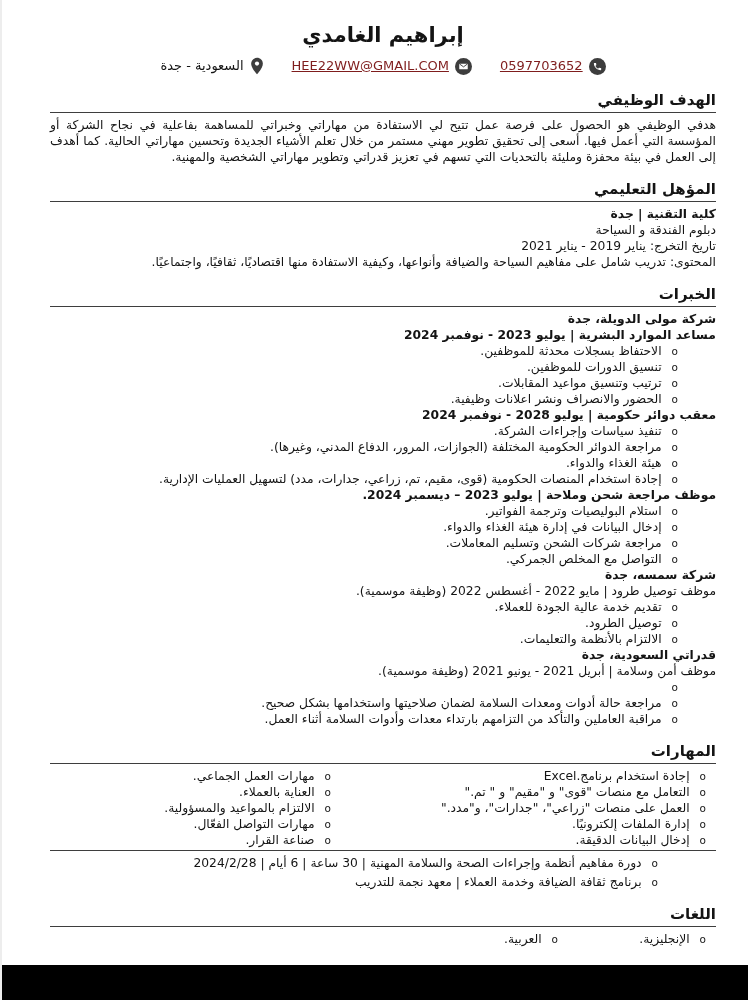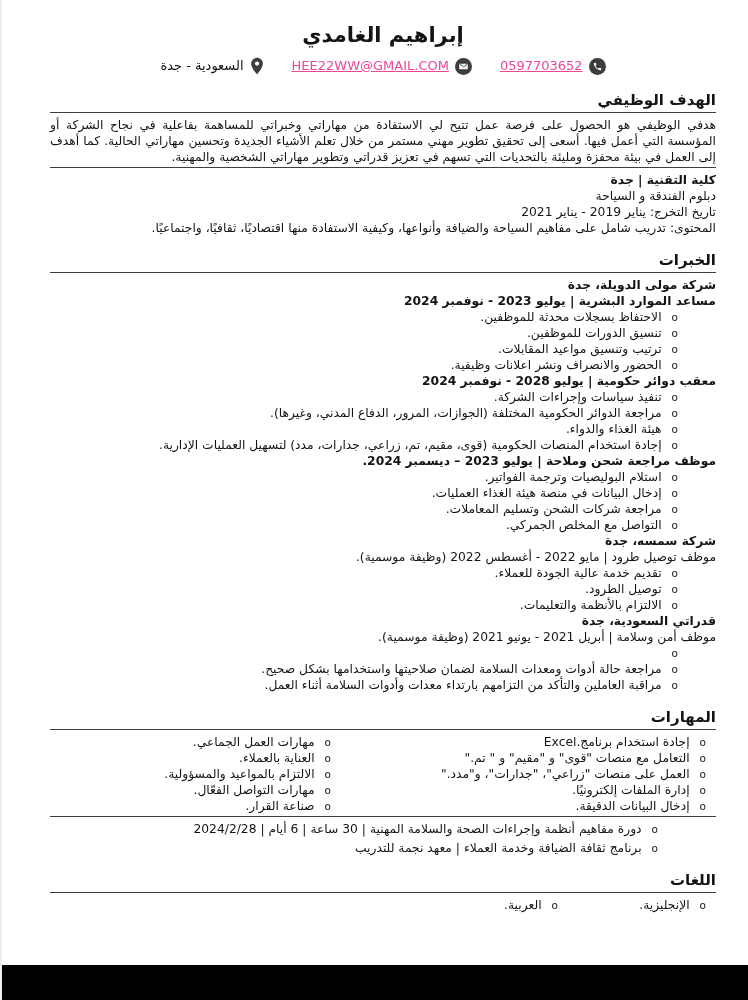--- a/index.html
+++ b/index.html
@@ -22,21 +22,21 @@
   }
   .name{
     text-align:center;font-size:21px;line-height:26px;font-weight:bold;
   }
   .contact-row{
     display:flex;justify-content:center;align-items:center;gap:28px;
     margin-top:8px;font-size:13px;height:20px;
   }
   .contact-item{display:flex;align-items:center;gap:6px;}
   .contact-item svg{display:block;}
-  a.clink{color:#ec4899;text-decoration:underline;cursor:pointer;}
+  a.clink{color:#7f1d1d;text-decoration:underline;cursor:pointer;}
   .sec-title{
     font-size:15px;line-height:19px;font-weight:bold;margin-top:15px;
   }
   .sec-rule{border-top:1.7px solid #3e3e3e;margin:2px 0 4px 0;height:0;}
   .objective-text{text-align:justify;}
   .b{font-weight:bold;}
   ul.bullets{list-style:none;margin:0;padding:0 38px 0 0;}
   ul.bullets li{display:flex;gap:10px;align-items:baseline;}
   ul.bullets .mk{font-size:10.5px;flex:none;}
   .twocol{display:flex;}
@@ -91,20 +91,21 @@
             </svg>
         </span>
         <span>السعودية - جدة</span>
       </span>
     </div>
 
     <div class="sec-title">الهدف الوظيفي</div>
     <div class="sec-rule"></div>
     <div class="objective-text">هدفي الوظيفي هو الحصول على فرصة عمل تتيح لي الاستفادة من مهاراتي وخبراتي للمساهمة بفاعلية في نجاح الشركة أو المؤسسة التي أعمل فيها. أسعى إلى تحقيق تطوير مهني مستمر من خلال تعلم الأشياء الجديدة وتحسين مهاراتي الحالية. كما أهدف إلى العمل في بيئة محفزة ومليئة بالتحديات التي تسهم في تعزيز قدراتي وتطوير مهاراتي الشخصية والمهنية.</div>
 
+    <div class="sec-title">المؤهل التعليمي</div>
     <div class="sec-rule"></div>
     <div class="b">كلية التقنية | جدة</div>
     <div>دبلوم الفندقة و السياحة</div>
     <div>تاريخ التخرج: يناير 2019 - يناير 2021</div>
     <div>المحتوى: تدريب شامل على مفاهيم السياحة والضيافة وأنواعها، وكيفية الاستفادة منها اقتصاديًا، ثقافيًا، واجتماعيًا.</div>
 
     <div class="sec-title">الخبرات</div>
     <div class="sec-rule"></div>
 
     <div>
@@ -154,21 +155,21 @@
 
     <div>
       <div class="b">موظف مراجعة شحن وملاحة | يوليو 2023 – ديسمبر 2024.</div>
       <ul class="bullets">
         <li>
             <span class="mk">o</span>
             <span>استلام البوليصيات وترجمة الفواتير.</span>
           </li>
         <li>
             <span class="mk">o</span>
-            <span>إدخال البيانات في منصة هيئة الغذاء العمليات.</span>
+            <span>إدخال البيانات في إدارة هيئة الغذاء والدواء.</span>
           </li>
         <li>
             <span class="mk">o</span>
             <span>مراجعة شركات الشحن وتسليم المعاملات.</span>
           </li>
         <li>
             <span class="mk">o</span>
             <span>التواصل مع المخلص الجمركي.</span>
           </li>
       </ul>

